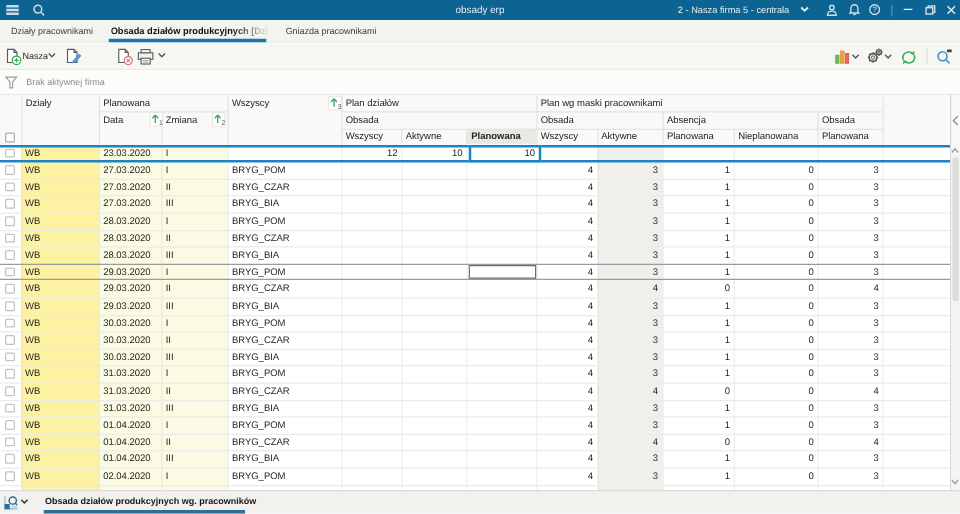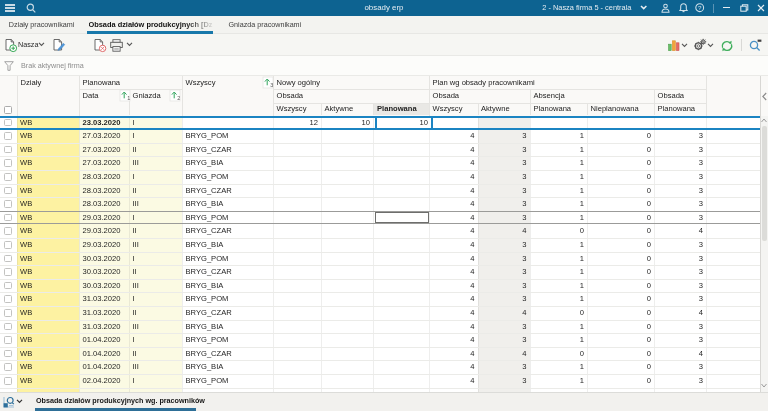--- a/index.html
+++ b/index.html
@@ -145,24 +145,24 @@
 <div class="a" style="left:373px;top:102.6px;width:1px;height:12.900000000000006px;background:#e5e4e1"></div>
 <div class="a" style="left:429px;top:76px;width:1px;height:39.5px;background:#e5e4e1"></div>
 <div class="a" style="left:477.5px;top:102.6px;width:1px;height:12.900000000000006px;background:#e5e4e1"></div>
 <div class="a" style="left:529.5px;top:89.3px;width:1px;height:26.200000000000003px;background:#e5e4e1"></div>
 <div class="a" style="left:587px;top:102.6px;width:1px;height:12.900000000000006px;background:#e5e4e1"></div>
 <div class="a" style="left:654px;top:89.3px;width:1px;height:26.200000000000003px;background:#e5e4e1"></div>
 <div class="a" style="left:706px;top:76px;width:1px;height:39.5px;background:#e5e4e1"></div>
 <div class="t" style="left:20.5px;top:76px;height:13.299999999999997px;line-height:13.299999999999997px;font-size:7.6px;color:#232323;">Działy</div>
 <div class="t" style="left:82.5px;top:76px;height:13.299999999999997px;line-height:13.299999999999997px;font-size:7.6px;color:#232323;">Planowana</div>
 <div class="t" style="left:185.5px;top:76px;height:13.299999999999997px;line-height:13.299999999999997px;font-size:7.6px;color:#232323;">Wszyscy</div>
-<div class="t" style="left:276.5px;top:76px;height:13.299999999999997px;line-height:13.299999999999997px;font-size:7.6px;color:#232323;">Nowy ogólny</div>
-<div class="t" style="left:432.5px;top:76px;height:13.299999999999997px;line-height:13.299999999999997px;font-size:7.6px;color:#232323;">Plan wg obsady pracownikami</div>
+<div class="t" style="left:276.5px;top:76px;height:13.299999999999997px;line-height:13.299999999999997px;font-size:7.6px;color:#232323;">Plan działów</div>
+<div class="t" style="left:432.5px;top:76px;height:13.299999999999997px;line-height:13.299999999999997px;font-size:7.6px;color:#232323;">Plan wg maski pracownikami</div>
 <div class="t" style="left:82.5px;top:89.3px;height:13.299999999999997px;line-height:13.299999999999997px;font-size:7.6px;color:#232323;">Data</div>
-<div class="t" style="left:132.5px;top:89.3px;height:13.299999999999997px;line-height:13.299999999999997px;font-size:7.6px;color:#232323;">Gniazda</div>
+<div class="t" style="left:132.5px;top:89.3px;height:13.299999999999997px;line-height:13.299999999999997px;font-size:7.6px;color:#232323;">Zmiana</div>
 <div class="t" style="left:276.5px;top:89.3px;height:13.299999999999997px;line-height:13.299999999999997px;font-size:7.6px;color:#232323;">Obsada</div>
 <div class="t" style="left:432.5px;top:89.3px;height:13.299999999999997px;line-height:13.299999999999997px;font-size:7.6px;color:#232323;">Obsada</div>
 <div class="t" style="left:533.5px;top:89.3px;height:13.299999999999997px;line-height:13.299999999999997px;font-size:7.6px;color:#232323;">Absencja</div>
 <div class="t" style="left:657.5px;top:89.3px;height:13.299999999999997px;line-height:13.299999999999997px;font-size:7.6px;color:#232323;">Obsada</div>
 <div class="t" style="left:276.5px;top:102.6px;height:12.900000000000006px;line-height:12.900000000000006px;font-size:7.6px;color:#232323;">Wszyscy</div>
 <div class="t" style="left:324.5px;top:102.6px;height:12.900000000000006px;line-height:12.900000000000006px;font-size:7.6px;color:#232323;">Aktywne</div>
 <div class="t" style="left:377px;top:102.6px;height:12.900000000000006px;line-height:12.900000000000006px;font-size:7.6px;color:#232323;font-weight:bold;">Planowana</div>
 <div class="t" style="left:432.5px;top:102.6px;height:12.900000000000006px;line-height:12.900000000000006px;font-size:7.6px;color:#232323;">Wszyscy</div>
 <div class="t" style="left:481px;top:102.6px;height:12.900000000000006px;line-height:12.900000000000006px;font-size:7.6px;color:#232323;">Aktywne</div>
 <div class="t" style="left:533.5px;top:102.6px;height:12.900000000000006px;line-height:12.900000000000006px;font-size:7.6px;color:#232323;">Planowana</div>
@@ -199,21 +199,21 @@
 <div class="a" style="left:373px;top:115.5px;width:1px;height:276.5px;background:rgba(150,148,140,0.16)"></div>
 <div class="a" style="left:429px;top:115.5px;width:1px;height:276.5px;background:rgba(150,148,140,0.16)"></div>
 <div class="a" style="left:477.5px;top:115.5px;width:1px;height:276.5px;background:rgba(150,148,140,0.16)"></div>
 <div class="a" style="left:529.5px;top:115.5px;width:1px;height:276.5px;background:rgba(150,148,140,0.16)"></div>
 <div class="a" style="left:587px;top:115.5px;width:1px;height:276.5px;background:rgba(150,148,140,0.16)"></div>
 <div class="a" style="left:654px;top:115.5px;width:1px;height:276.5px;background:rgba(150,148,140,0.16)"></div>
 <div class="a" style="left:706px;top:115.5px;width:1px;height:276.5px;background:rgba(150,148,140,0.16)"></div>
 <div class="a" style="left:759.5px;top:76px;width:1px;height:316px;background:#d8d7d4"></div>
 <div class="a" style="left:4px;top:118.55px;width:7.6px;height:7.6px;background:#fff;border:1px solid #c2c2c0;border-radius:1.5px;box-sizing:border-box;"></div>
 <div class="t" style="left:20.0px;width:55.5px;text-align:left;top:117.5px;height:10.5px;line-height:10.5px;color:#1f1f1f;">WB</div>
-<div class="t" style="left:82.5px;width:43.0px;text-align:left;top:117.5px;height:10.5px;line-height:10.5px;color:#1f1f1f;font-weight:bold;">23.03.2020</div>
+<div class="t" style="left:82.5px;width:43.0px;text-align:left;top:117.5px;height:10.5px;line-height:10.5px;color:#1f1f1f;">23.03.2020</div>
 <div class="t" style="left:132.5px;width:46.0px;text-align:left;top:117.5px;height:10.5px;line-height:10.5px;color:#1f1f1f;">I</div>
 <div class="t" style="left:273px;width:45px;text-align:right;top:117.5px;height:10.5px;line-height:10.5px;color:#1f1f1f;">12</div>
 <div class="t" style="left:321px;width:49px;text-align:right;top:117.5px;height:10.5px;line-height:10.5px;color:#1f1f1f;">10</div>
 <div class="a" style="left:4px;top:132.2px;width:7.6px;height:7.6px;background:#fff;border:1px solid #c2c2c0;border-radius:1.5px;box-sizing:border-box;"></div>
 <div class="t" style="left:20.0px;width:55.5px;text-align:left;top:129.2px;height:13.599999999999994px;line-height:13.599999999999994px;color:#1f1f1f;">WB</div>
 <div class="t" style="left:82.5px;width:43.0px;text-align:left;top:129.2px;height:13.599999999999994px;line-height:13.599999999999994px;color:#1f1f1f;">27.03.2020</div>
 <div class="t" style="left:132.5px;width:46.0px;text-align:left;top:129.2px;height:13.599999999999994px;line-height:13.599999999999994px;color:#1f1f1f;">I</div>
 <div class="t" style="left:185.5px;width:84.0px;text-align:left;top:129.2px;height:13.599999999999994px;line-height:13.599999999999994px;color:#1f1f1f;">BRYG_POM</div>
 <div class="t" style="left:429px;width:45.5px;text-align:right;top:129.2px;height:13.599999999999994px;line-height:13.599999999999994px;color:#1f1f1f;">4</div>
 <div class="t" style="left:477.5px;width:49.0px;text-align:right;top:129.2px;height:13.599999999999994px;line-height:13.599999999999994px;color:#1f1f1f;">3</div>

